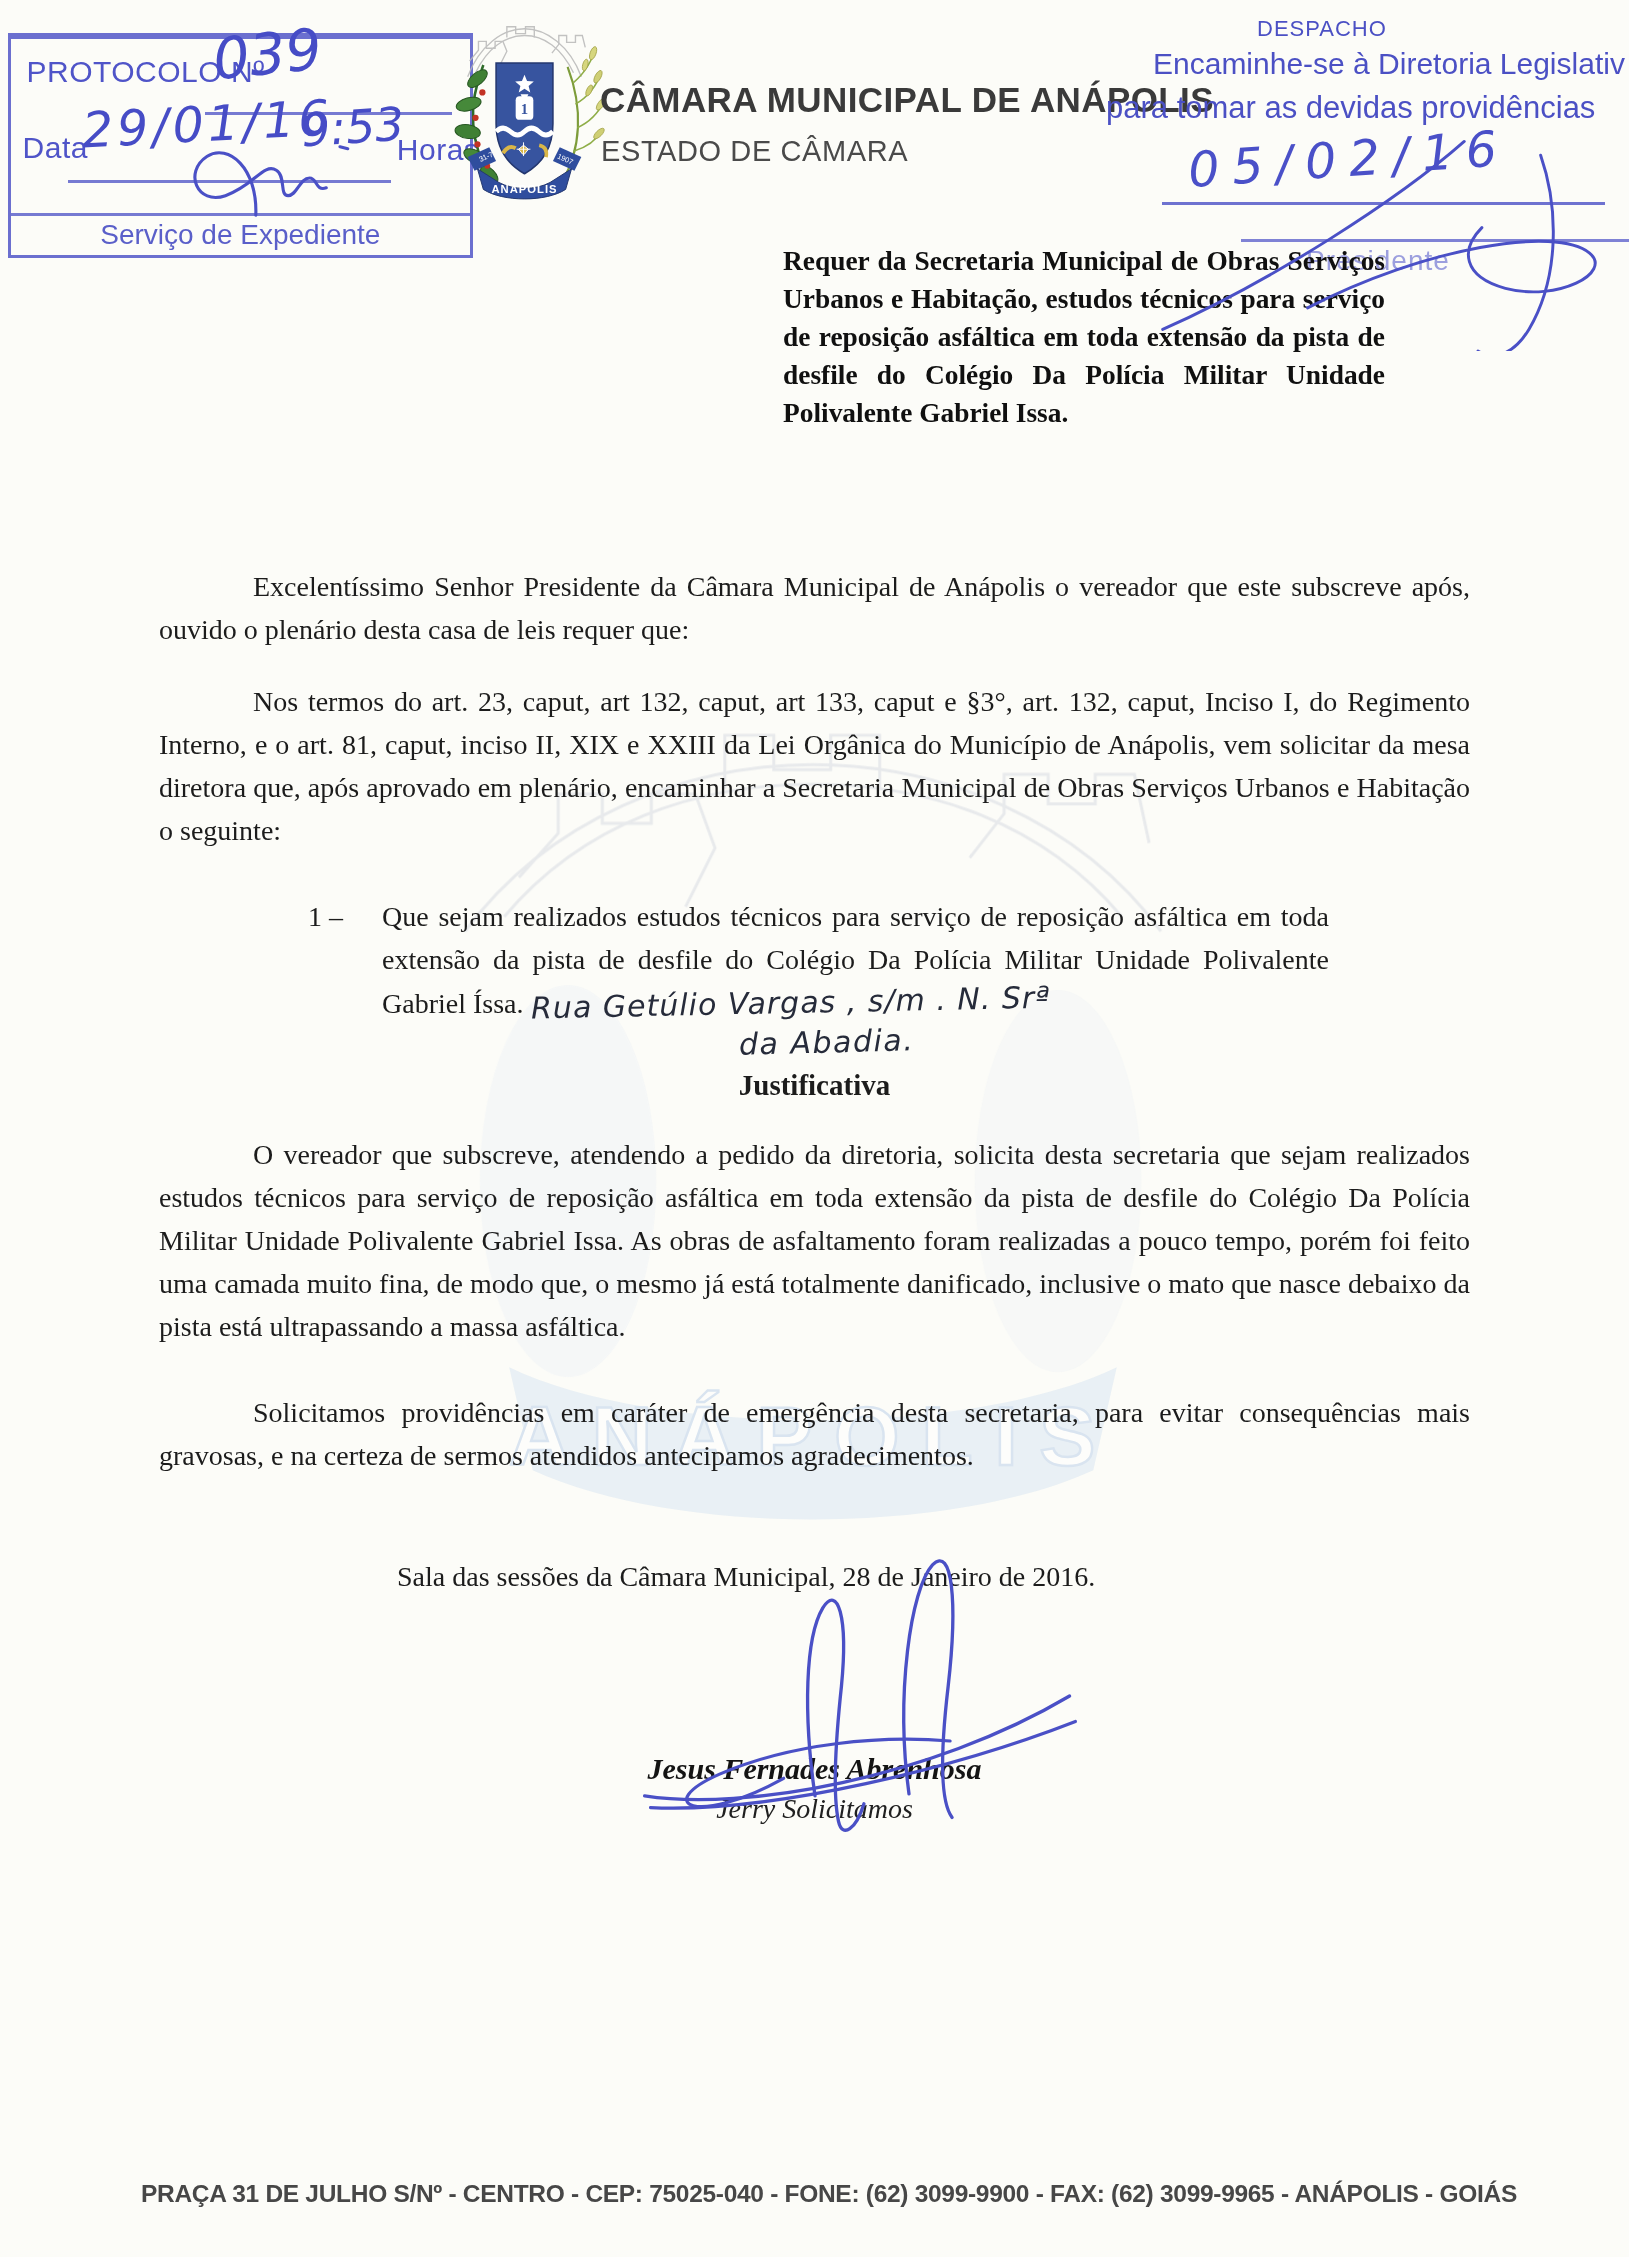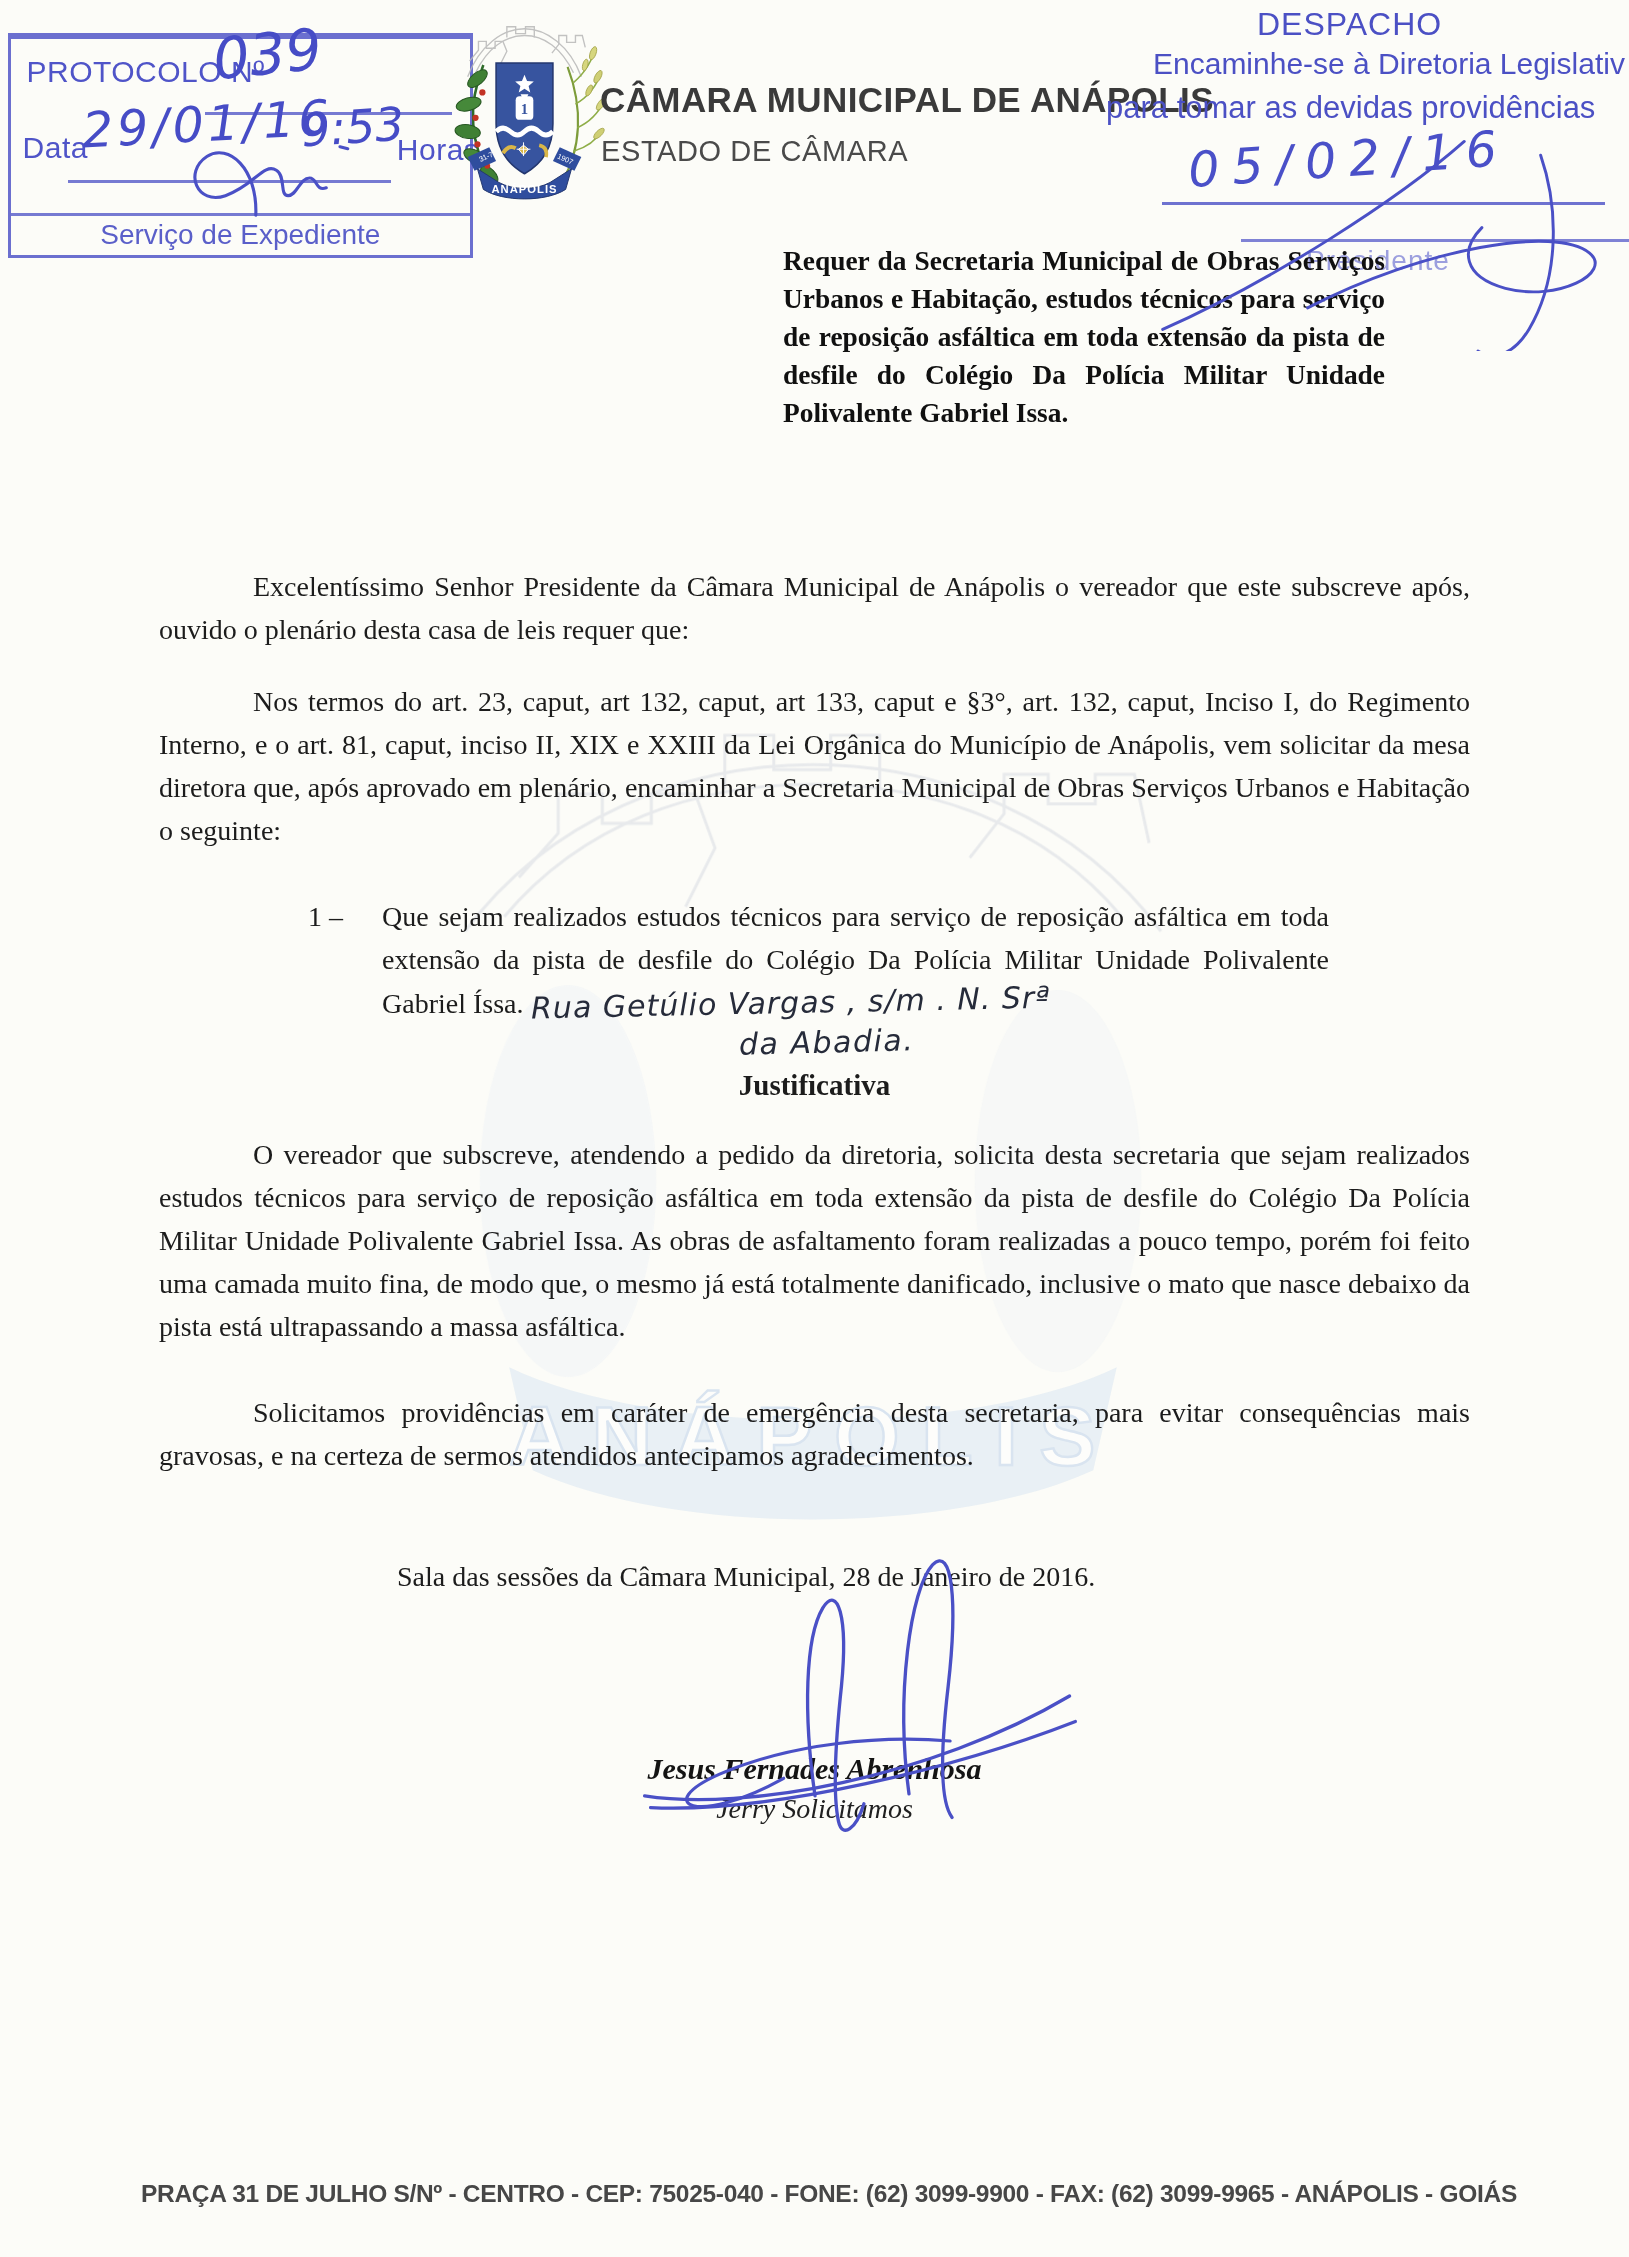--- a/index.html
+++ b/index.html
@@ -34,21 +34,21 @@
     position:absolute; left:600px; top:80px; font-family:"Liberation Sans",sans-serif;
     font-weight:bold; font-size:35px; color:#3a3a3a; letter-spacing:0.4px; white-space:nowrap;
   }
   .hdr-sub{
     position:absolute; left:601px; top:135px; font-family:"Liberation Sans",sans-serif;
     font-size:29px; color:#4a4a4a; letter-spacing:0.6px;
   }
 
   
   .despacho{ font-family:"Liberation Sans",sans-serif; color:#4b50c4; z-index:5; }
-  .dsp-title{ position:absolute; left:1257px; top:6px; font-size:32px; letter-spacing:1px;text-align:center; }
+  .dsp-title{ position:absolute; left:1257px; top:16px; font-size:22px; letter-spacing:1px;text-align:center; }
   .dsp-l1{ position:absolute; left:1153px; top:47px; font-size:30px; white-space:nowrap; }
   .dsp-l2{ position:absolute; left:1106px; top:90px; font-size:31px; white-space:nowrap; }
   .dsp-hand{
     position:absolute; left:1188px; top:131px; font-family:"DejaVu Sans",sans-serif; font-style:italic;
     font-size:49px; letter-spacing:12.7px; color:#4a50c8; transform:rotate(-4deg);
   }
   .dsp-line1{ position:absolute; left:1162px; top:202px; width:443px; border-top:3.9px solid rgba(74,79,198,.8); }
   .dsp-line2{ position:absolute; left:1241px; top:239px; width:389px; border-top:3.9px solid rgba(74,79,198,.7); }
   .dsp-role{ position:absolute; left:1306px; top:245px; font-size:28px; color:rgba(77,82,200,.55); letter-spacing:1px; }
 

